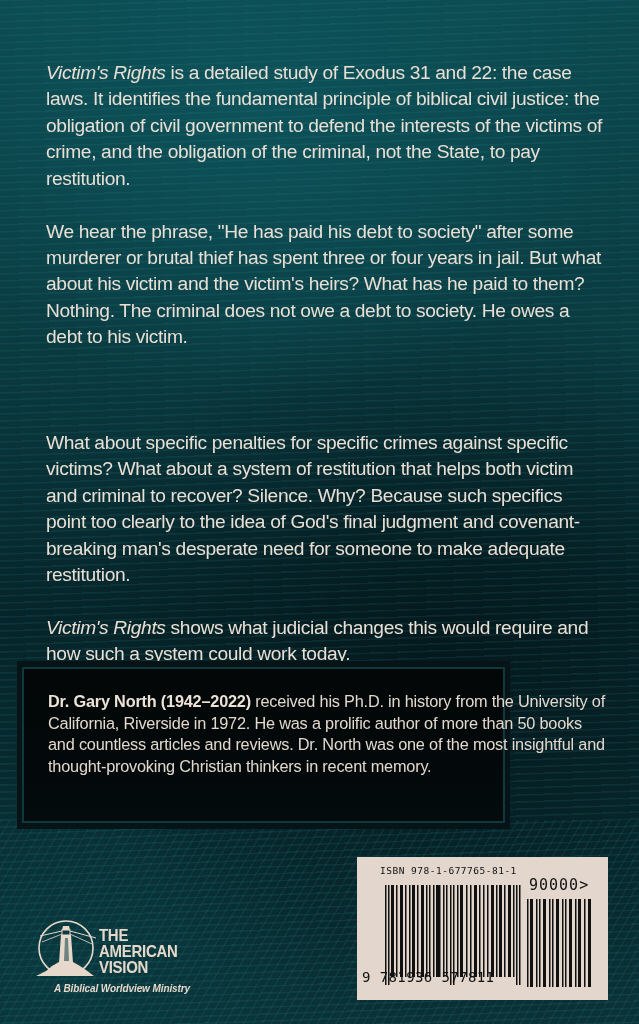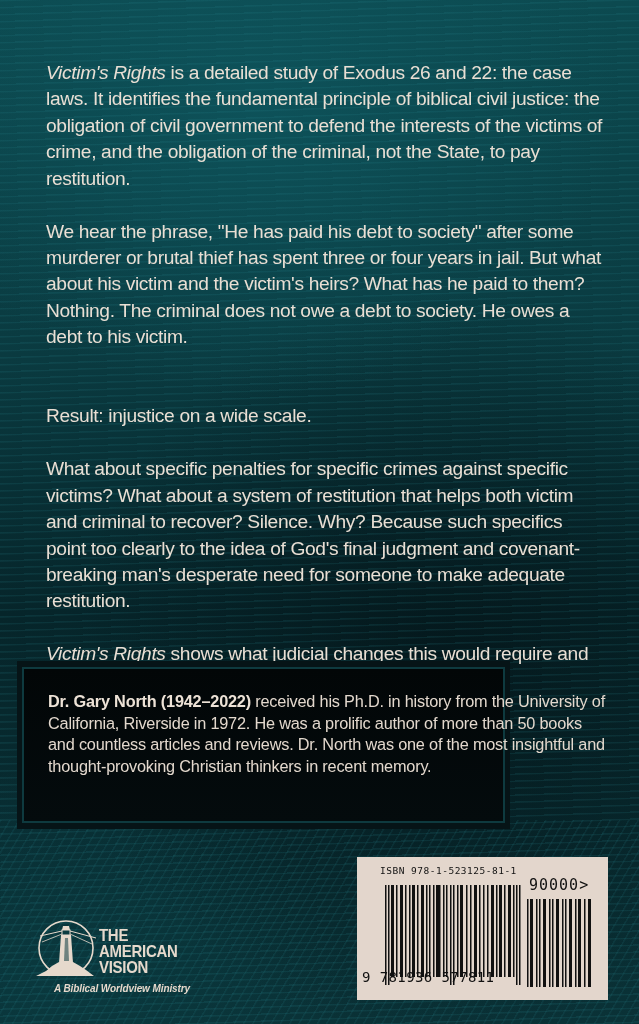--- a/index.html
+++ b/index.html
@@ -82,23 +82,23 @@
   .logo-mark { position: absolute; left: 0; top: 0; width: 70px; height: 68px; }
 </style>
 </head>
 <body>
 
 <div class="bg"></div>
 <div class="texture"></div>
 <div class="texture2"></div>
 
 <div class="copy">
-  <p><em>Victim's Rights</em><span> is a detailed study of Exodus 26 and 22: the case laws. It identifies the fundamental principle of biblical civil justice: the obligation of civil government to defend the interests of the victims of crime, and the obligation of the criminal, not the State, to pay restitution.</span></p>
+  <p><em>Victim's Rights</em><span> is a detailed study of Exodus 31 and 22: the case laws. It identifies the fundamental principle of biblical civil justice: the obligation of civil government to defend the interests of the victims of crime, and the obligation of the criminal, not the State, to pay restitution.</span></p>
   <p><span>We hear the phrase, "He has paid his debt to society" after some murderer or brutal thief has spent three or four years in jail. But what about his victim and the victim's heirs? What has he paid to them? Nothing. The criminal does not owe a debt to society. He owes a debt to his victim.</span></p>
-  <p><br><span>Result: injustice on a wide scale.</span></p>
+  <p><br></p>
   <p><span>What about specific penalties for specific crimes against specific victims? What about a system of restitution that helps both victim and criminal to recover?  Silence. Why?  Because such specifics point too clearly to the idea of God's final judgment and covenant-breaking man's desperate need for someone to make adequate restitution.</span></p>
   <p><em>Victim's Rights</em><span> shows what judicial changes this would require and how such a system could work today.</span></p>
 </div>
 
 <div class="bio-outer">
   <div class="bio-inner">
     <div class="bio-text"><b>Dr. Gary North (1942–2022)</b><span> received his Ph.D. in history from the University of California, Riverside in 1972. He was a prolific author of more than 50 books and countless articles and reviews. Dr. North was one of the most insightful and thought-provoking Christian thinkers in recent memory.</span></div>
   </div>
 </div>
 
@@ -117,21 +117,21 @@
   </svg>
   <div class="logo-name">
     <div>THE</div>
     <div>AMERICAN</div>
     <div>VISION</div>
   </div>
   <div class="logo-tag">A Biblical Worldview Ministry</div>
 </div>
 
 <div class="barcode-box">
-  <div class="isbn-label">ISBN 978-1-523125-81-1</div>
+  <div class="isbn-label">ISBN 978-1-677765-81-1</div>
   <div class="price">90000&gt;</div>
   <svg class="bars-main" viewBox="0 0 136 100" preserveAspectRatio="none">
     <g fill="#111">
       <rect x="0" y="0" width="1.5" height="100"></rect>
         <rect x="3" y="0" width="1.5" height="100"></rect>
       <rect x="6" y="0" width="3" height="92"></rect>
         <rect x="11" y="0" width="1.5" height="92"></rect>
       <rect x="15" y="0" width="3" height="92"></rect>
         <rect x="20" y="0" width="1.5" height="92"></rect>
       <rect x="24" y="0" width="1.5" height="92"></rect>

